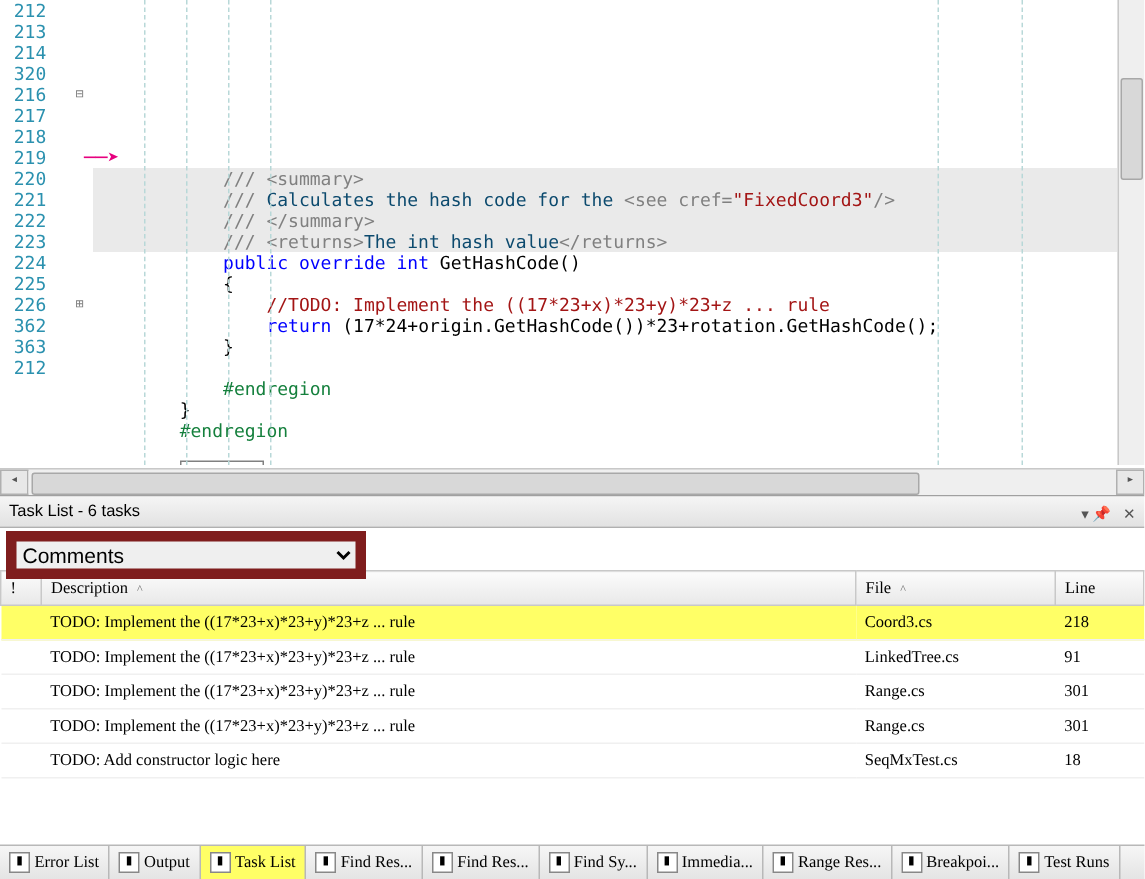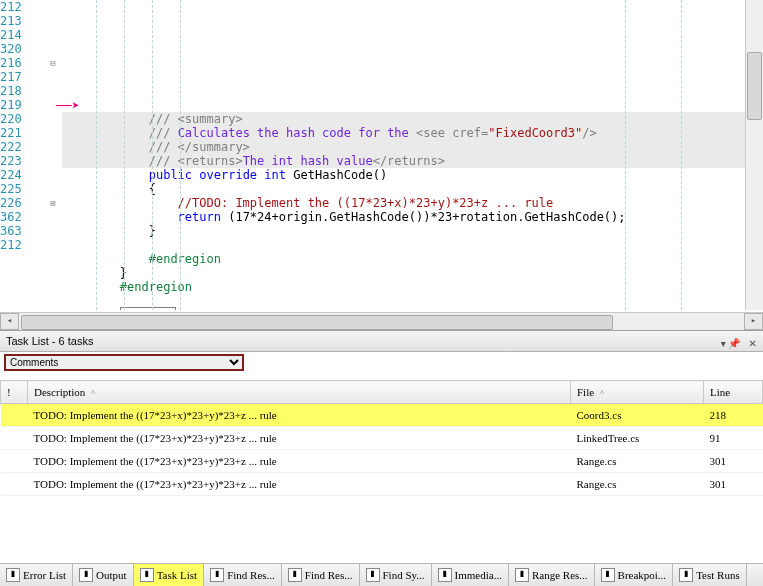--- a/index.html
+++ b/index.html
@@ -1,43 +1,43 @@
 <!DOCTYPE html>
 <html><head>
 <meta charset="utf-8">
 <style>
   html,body{margin:0;padding:0;font-family:Consolas,monospace;font-size:12px;background:#fff;color:#000;width:763px;height:586px;overflow:hidden}
   .editor{position:relative;height:330px;border-bottom:1px solid #a0a0a0;background:#fff}
-  .gutter{position:absolute;left:0;top:0;width:44px;height:310px;background:#fff;text-align:left;padding-right:4px;box-sizing:border-box;color:#2b91af}
+  .gutter{position:absolute;left:0;top:0;width:44px;height:310px;background:#fff;text-align:center;padding-right:4px;box-sizing:border-box;color:#2b91af}
   .gutter div{height:14px;line-height:14px}
   .fold{position:absolute;left:44px;top:0;width:18px;height:310px;background:#fff}
   .fold div{height:14px;text-align:center;color:#808080;font-size:9px;line-height:14px}
   .code{position:absolute;left:62px;top:0;right:18px;height:310px;overflow:hidden;white-space:pre}
   .code .ln{height:14px;line-height:14px}
   .code .hl{background:#eaeaea}
   .guide{position:absolute;top:0;height:310px;border-left:1px dashed #b8d8d8}
   .arrow{position:absolute;left:56px;top:98px;color:#e6007e;font-size:13px;font-weight:bold}
   .kw{color:#0000ff}
   .str{color:#a31515}
   .xml{color:#808080}
-  .xmltxt{color:#6d28d9}
+  .xmltxt{color:#0c4a6e}
   .todo{color:#a31515}
   .region{color:#15803d}
   .boxed{border:1px solid #808080;padding:0 2px;color:#808080}
   .hscroll{position:absolute;left:0;right:0;bottom:0;height:17px;background:#efefef;border-top:1px solid #c8c8c8;display:flex;align-items:center}
   .hscroll .btn{width:17px;height:15px;background:#e8e8e8;border:1px solid #b0b0b0;text-align:center;line-height:13px;font-size:9px;color:#555}
   .hscroll .track{flex:1;height:15px;background:#efefef;position:relative}
   .hscroll .thumb{position:absolute;left:2px;top:1px;height:13px;width:590px;background:#d8d8d8;border:1px solid #a8a8a8;border-radius:2px}
   .vscroll{position:absolute;right:0;top:0;width:17px;height:310px;background:#efefef;border-left:1px solid #c8c8c8}
   .vscroll .vthumb{position:absolute;right:1px;top:52px;width:13px;height:66px;background:#d8d8d8;border:1px solid #a8a8a8;border-radius:2px}
   .panel-title{height:20px;line-height:20px;padding-left:6px;background:linear-gradient(#f5f5f5,#e2e2e2);border-bottom:1px solid #b0b0b0;font-family:Liberation Sans, sans-serif;font-size:11px;position:relative}
   .panel-title .pin{position:absolute;right:22px;top:3px;font-size:10px;color:#555}
   .panel-title .x{position:absolute;right:6px;top:3px;font-size:10px;color:#555}
   .combo{height:24px;padding:2px 4px;font-family:"Segoe UI",Tahoma;font-size:11px}
-  .combo select{width:240px;font-size:10px;border:2px solid #7f1d1d}
+  .combo select{width:240px;font-size:14px;border:7px solid #7f1d1d}
   .grid{font-family:"Segoe UI",Tahoma;font-size:11px;border-collapse:collapse;width:100%}
   .grid th{background:linear-gradient(#fcfcfc,#e8e8e8);border:1px solid #c8c8c8;text-align:left;padding:2px 6px;font-weight:normal;height:18px}
   .grid td{border-bottom:1px solid #f0f0f0;padding:2px 6px;height:18px}
   .grid tr.sel td{background:#ffff66}
   .tabs{position:absolute;left:0;right:0;bottom:0;height:22px;background:linear-gradient(#f6f6f6,#e4e4e4);border-top:1px solid #b8b8b8;display:flex;font-family:"Segoe UI",Tahoma;font-size:11px}
   .tab{display:flex;align-items:center;padding:0 6px;border-right:1px solid #b8b8b8;gap:3px;cursor:pointer}
   .tab.sel{background:#ffff66}
   .ticon{width:12px;height:12px;display:inline-block;border:1px solid #888;background:#fff;font-size:8px;line-height:10px;text-align:center}
   .sort-arrow{color:#666;font-size:8px;padding-left:6px}
   .tasklist{height:214px;overflow:auto}
@@ -145,20 +145,26 @@
           <td>TODO: Implement the ((17*23+x)*23+y)*23+z ... rule</td>
           <td>Range.cs</td>
           <td>301</td>
         </tr>
         <tr>
           <td></td>
           <td>TODO: Implement the ((17*23+x)*23+y)*23+z ... rule</td>
           <td>Range.cs</td>
           <td>301</td>
         </tr>
+        <tr>
+          <td></td>
+          <td>TODO: Add constructor logic here</td>
+          <td>SeqMxTest.cs</td>
+          <td>18</td>
+        </tr>
       </tbody>
 </table>
 </div>
 
 <div class="tabs" id="tabs">
     <div class="tab">
       <span class="ticon">▮</span>
       <span>Error List</span>
     </div>
     <div class="tab">

